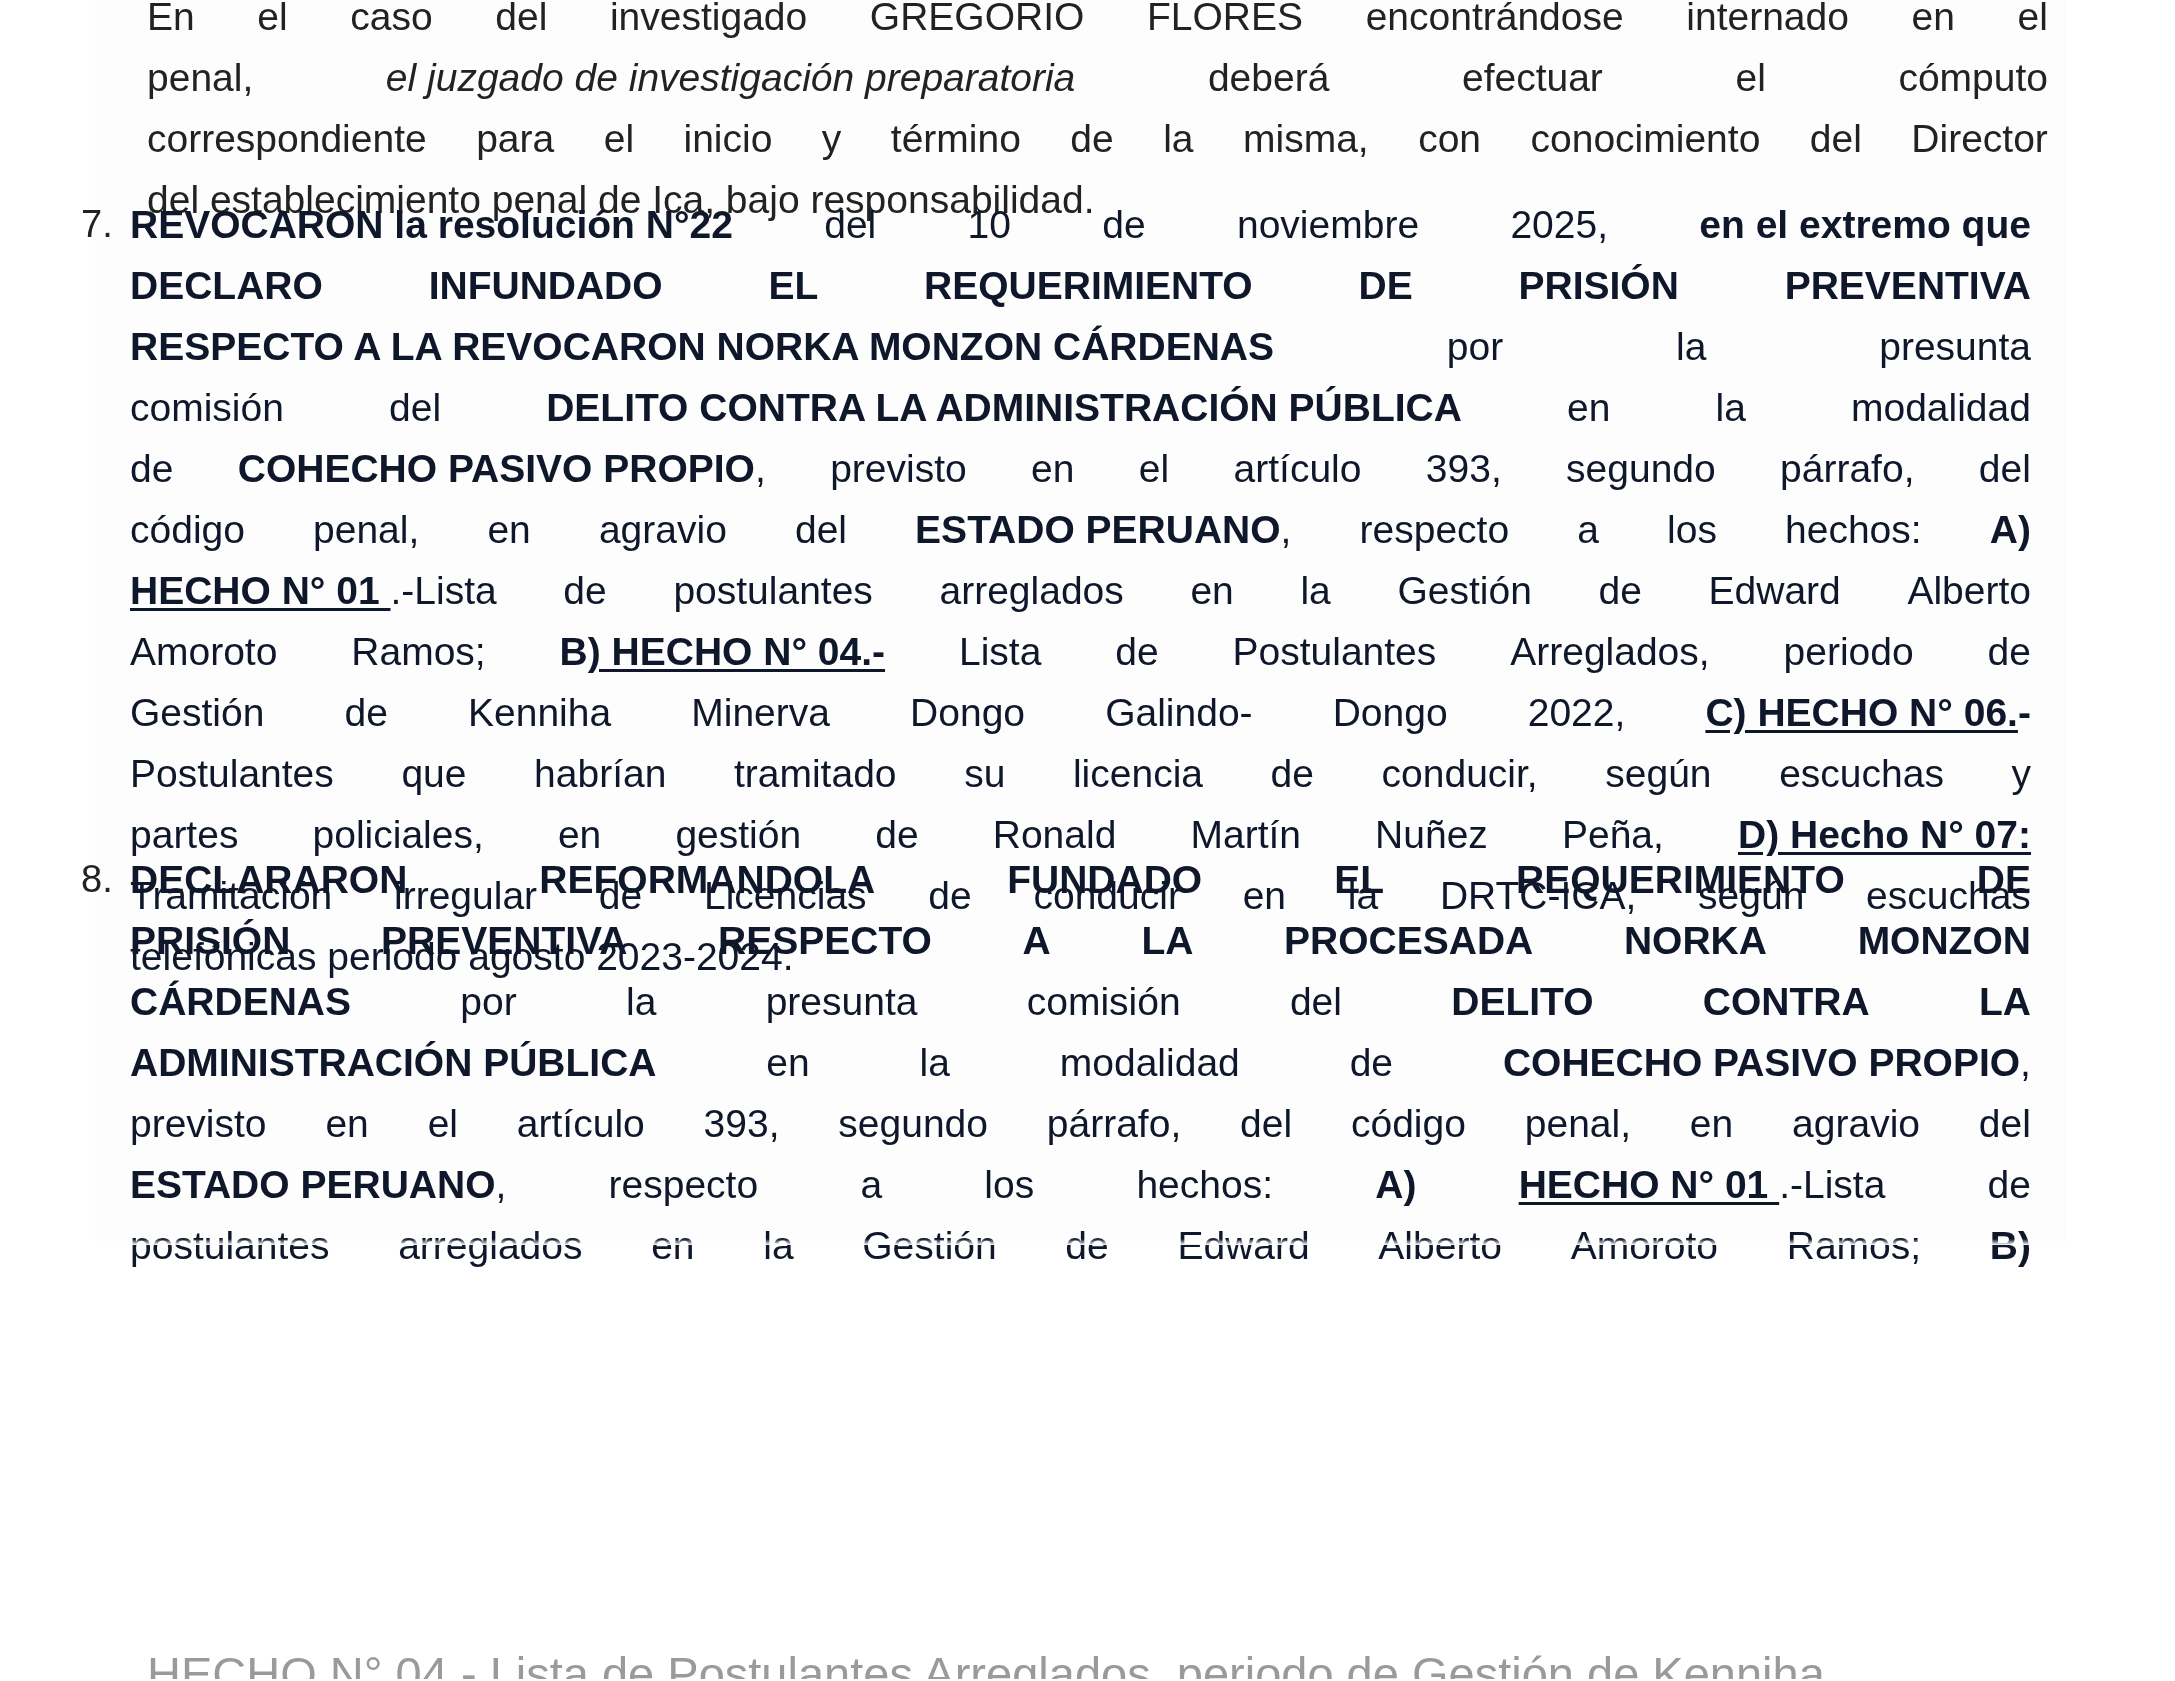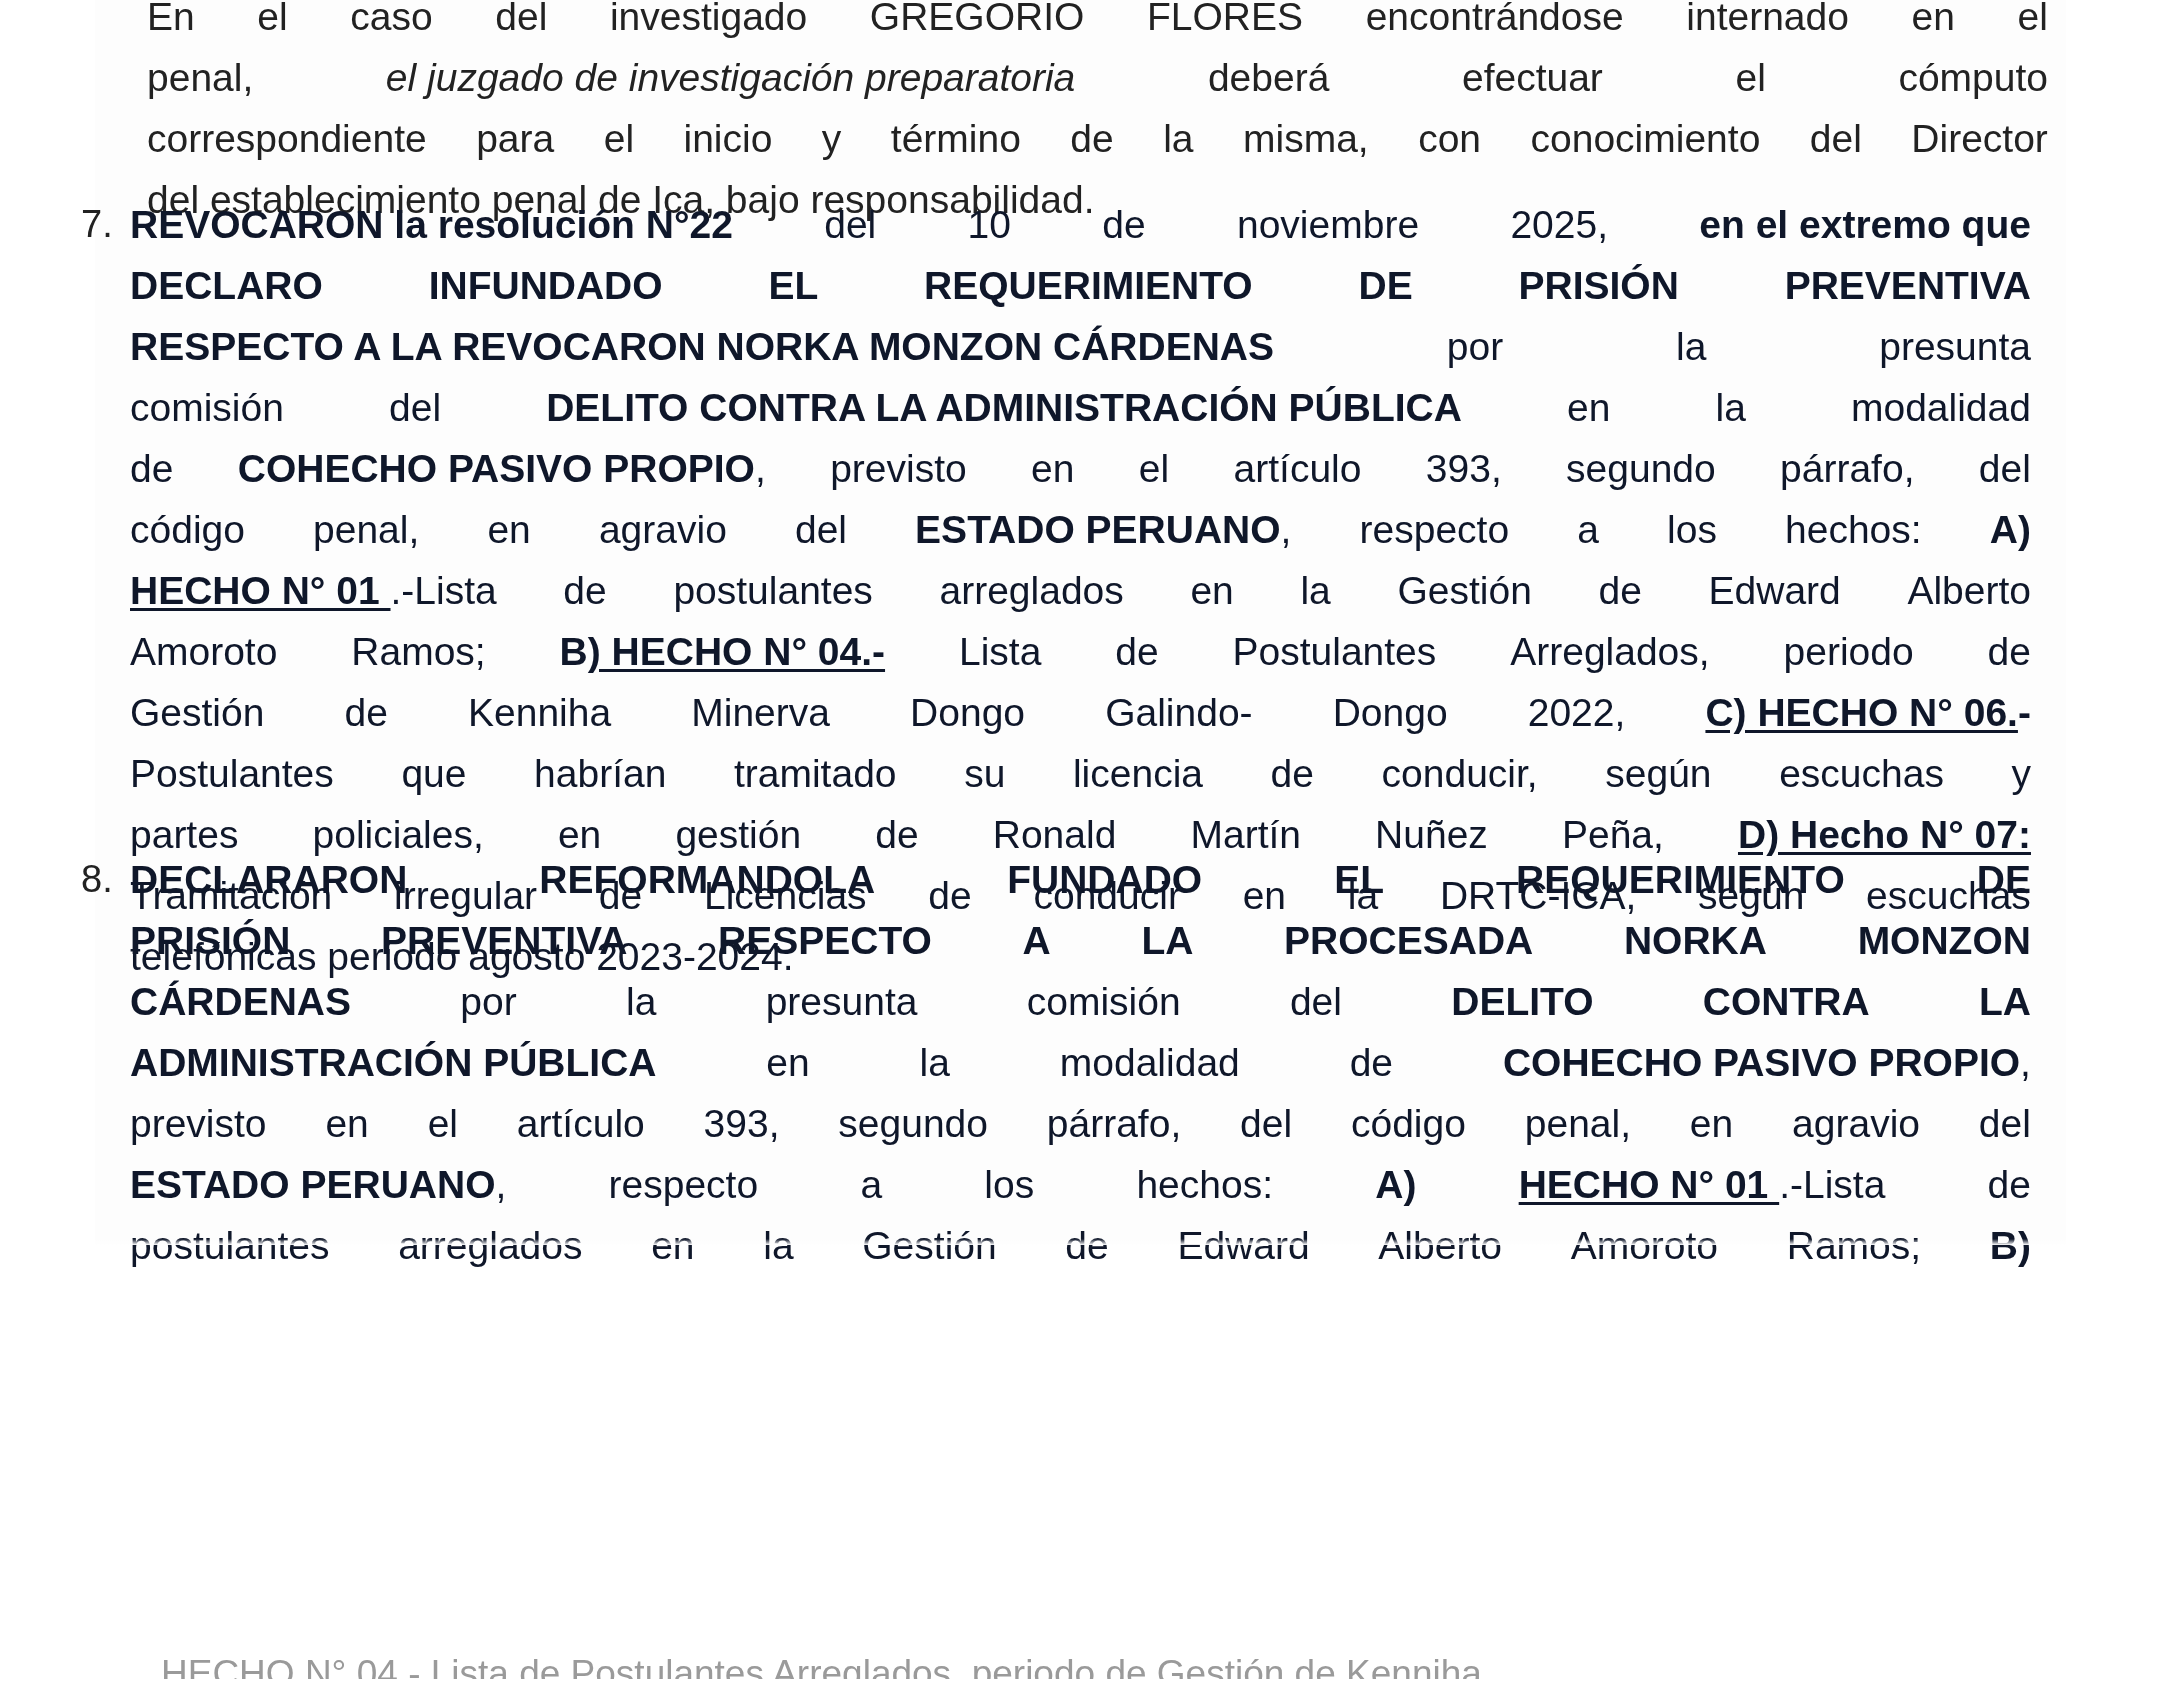--- a/index.html
+++ b/index.html
@@ -75,24 +75,24 @@
     justify-content: space-between;
   }
   .line.just > span { white-space: pre; }
   b { font-weight: 700; }
   i { font-style: italic; }
   u { text-decoration: underline; text-underline-offset: 4px; }
   .item7 { left: 69px; top: 194px; }
   .item8 { left: 69px; top: 849px; }
   .bottom-clip {
     position: absolute;
-    left: 161px;
+    left: 147px;
     top: 1643px;
     width: 1901px;
-    font-size: 37px;
+    font-size: 47px;
     line-height: 61px;
     color: #9a9a9a;
     white-space: nowrap;
     overflow: hidden;
     height: 36px;
   }
   .fade-bottom {
     position: absolute;
     left: 0;
     bottom: 0;

